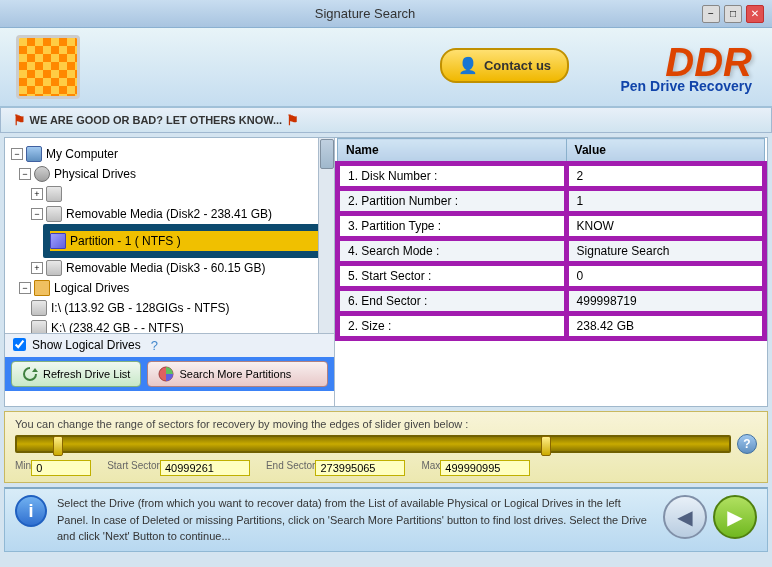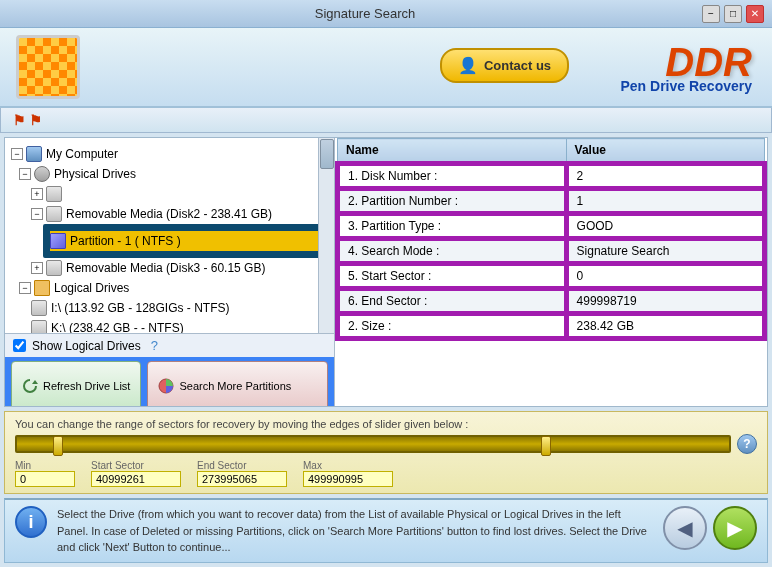--- a/index.html
+++ b/index.html
@@ -216,21 +216,20 @@
     .scrollbar-thumb {
       width: 14px;
       height: 30px;
       background: linear-gradient(to bottom, #c0d0e0, #a0b8cc);
       border: 1px solid #8090a0;
       border-radius: 2px;
       margin: 1px;
     }
     .show-logical {
       display: flex;
-      align-items: center;
       gap: 6px;
       padding: 4px 8px;
       border-top: 1px solid #aabbcc;
       background: #eaf0f8;
     }
     .bottom-buttons {
       display: flex;
       gap: 6px;
       padding: 4px 6px;
       background: #3b82f6;
@@ -243,21 +242,21 @@
       cursor: pointer;
       font-size: 11px;
       display: flex;
       align-items: center;
       gap: 5px;
     }
     .search-btn {
       background: linear-gradient(to bottom, #f8f0f0, #e8c8c8);
       border: 1px solid #b08080;
       border-radius: 4px;
-      padding: 16px 10px;
+      padding: 4px 10px;
       cursor: pointer;
       font-size: 11px;
       display: flex;
       align-items: center;
       gap: 5px;
       flex: 1;
     }
 
     
     .right-panel {
@@ -350,21 +349,21 @@
       flex-shrink: 0;
     }
     .slider-values {
       display: flex;
       gap: 4px;
       align-items: center;
       font-size: 11px;
     }
     .slider-val-group {
       display: flex;
-      flex-direction: column;
+      flex-direction: row;
       align-items: flex-start;
     }
     .slider-val-label {
       color: #666;
       font-size: 10px;
     }
     .slider-val-input {
       background: #ffffc0;
       border: 1px solid #c0b000;
       padding: 1px 4px;
@@ -464,20 +463,21 @@
   <button class="contact-btn">
     <span style="font-size:16px;">👤</span>
     <span>Contact us</span>
   </button>
   <div class="ddr-title">DDR</div>
   <div class="subtitle">Pen Drive Recovery</div>
 </div>
 
 <div class="rating-bar">
   <span style="color:#cc3300; font-size:14px;">⚑</span>
+  <span>WE ARE GOOD OR BAD?  LET OTHERS KNOW...</span>
   <span style="color:#cc3300; font-size:14px;">⚑</span>
 </div>
 
 <div class="main-content">
 
   <div class="left-panel">
     <div class="tree-area">
 
       <div class="tree-item">
         <span class="expand-icon">−</span>
@@ -571,21 +571,21 @@
       <tr>
             <td>1. Disk Number :</td>
             <td>2</td>
           </tr>
           <tr>
             <td>2. Partition Number :</td>
             <td>1</td>
           </tr>
           <tr>
             <td>3. Partition Type :</td>
-            <td>GOOD</td>
+            <td>KNOW</td>
           </tr>
           <tr>
             <td>4. Search Mode :</td>
             <td>Signature Search</td>
           </tr>
           <tr>
             <td>5. Start Sector :</td>
             <td>0</td>
           </tr>
           <tr>

